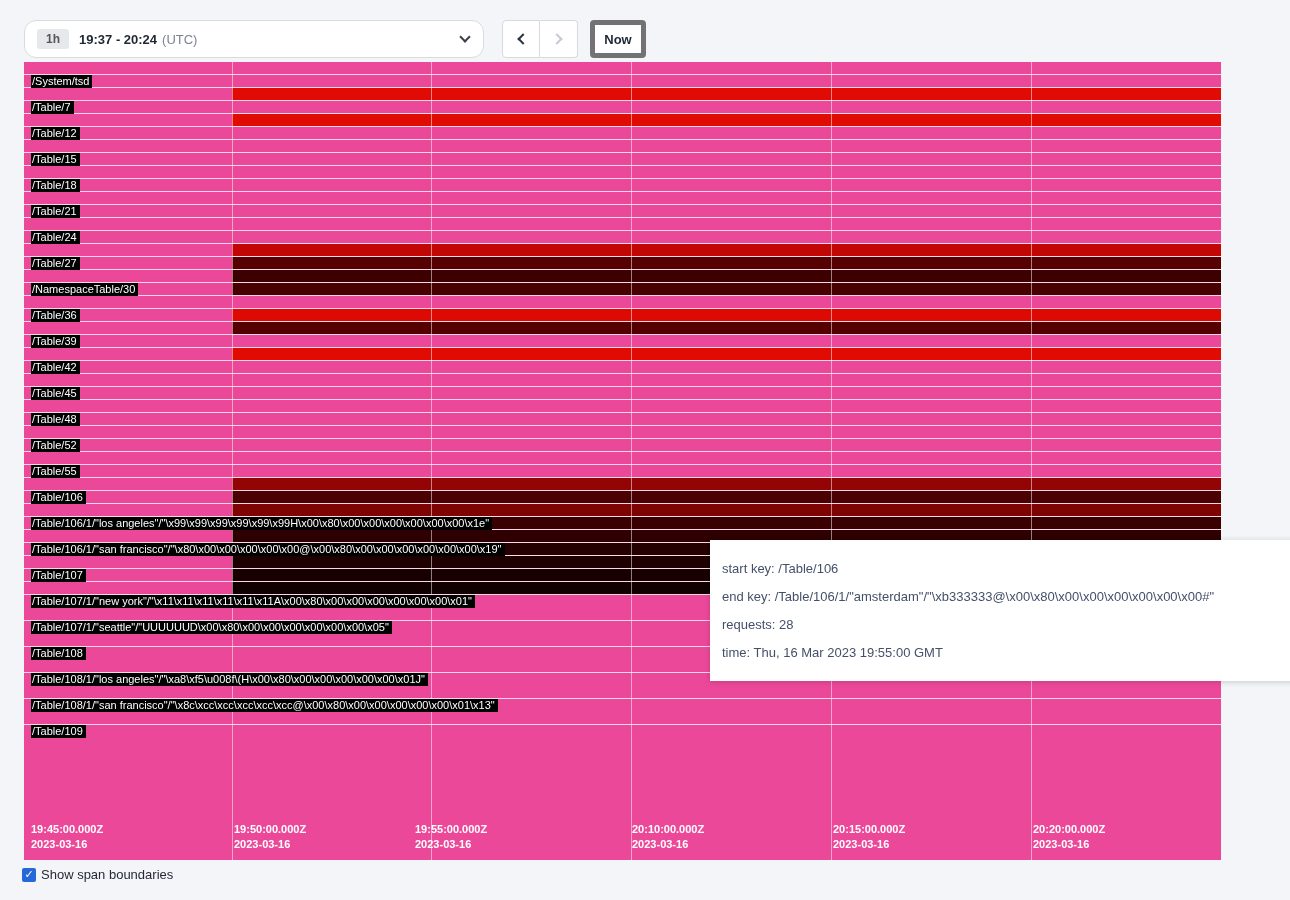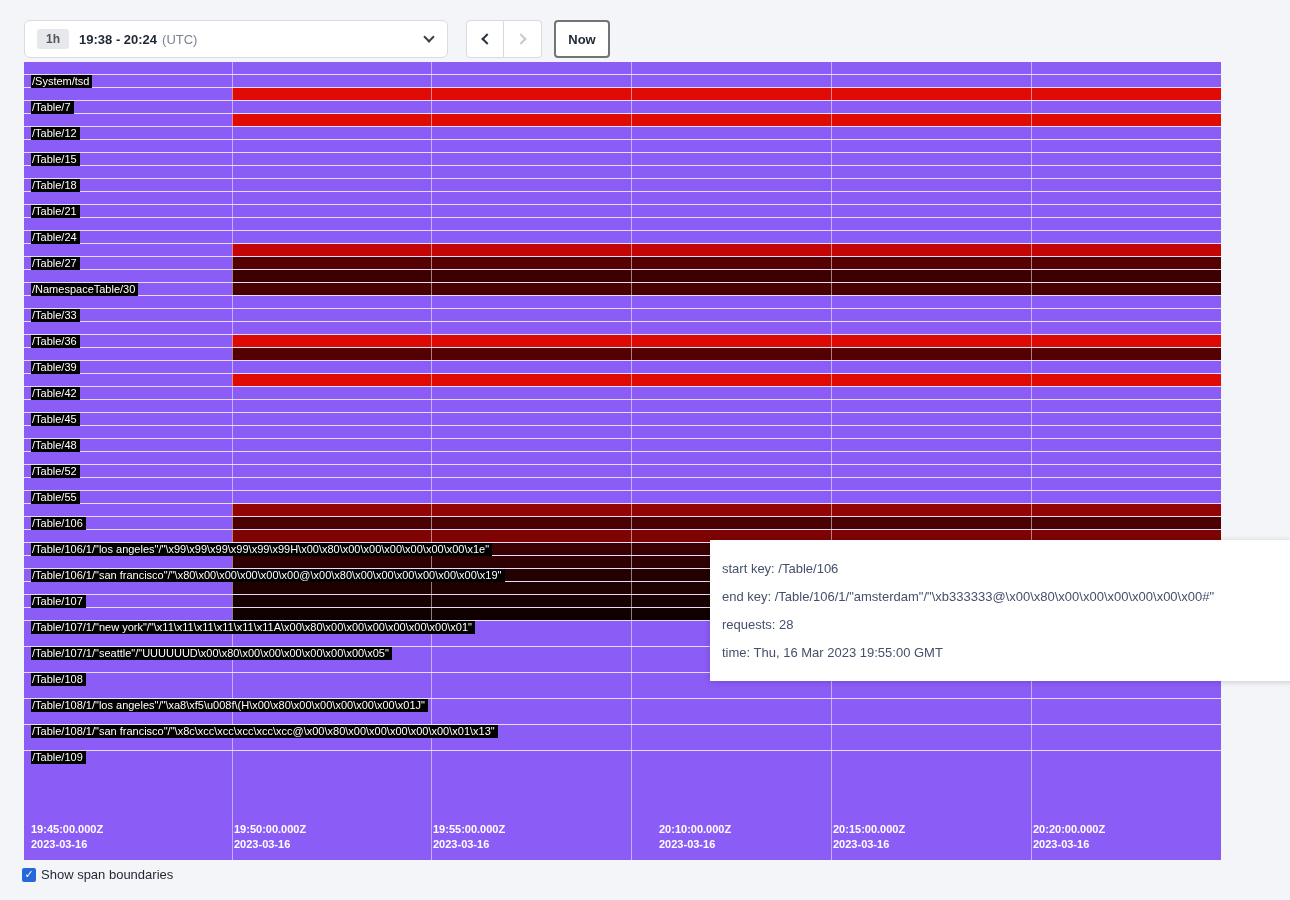--- a/index.html
+++ b/index.html
@@ -6,43 +6,43 @@
   html,body { width:1290px; height:900px; }
   body {
     background:#f4f5f9;
     font-family:"Liberation Sans", sans-serif;
     position:relative;
     overflow:hidden;
   }
   
   .toolbar { position:absolute; left:24px; top:20px; height:38px; display:flex; align-items:stretch; }
   .range-select {
-    width:424px; background:#fff; border:1px solid #dadbe0; border-radius:6px;
+    width:460px; background:#fff; border:1px solid #dadbe0; border-radius:12px;
     display:flex; align-items:center; padding:0 14px 0 12px; gap:10px; cursor:pointer;
   }
   .badge { background:#e7e8ec; border-radius:3px; font-size:12px; font-weight:bold; color:#52555c; padding:3px 9px; }
   .range-text { font-size:13px; font-weight:bold; color:#1f2734; }
   .range-tz { font-size:13px; color:#7b8292; margin-left:-5px; }
   .chev { display:inline-block; width:8px; height:8px; border-left:2px solid currentColor; border-bottom:2px solid currentColor; }
   .chev-down { transform:rotate(-45deg); margin-left:auto; margin-top:-4px; color:#394049; }
   .chev-left { transform:rotate(45deg); margin-left:3px; }
   .chev-right { transform:rotate(-135deg); margin-right:3px; }
   .nav-group { display:flex; margin-left:18px; }
   .nav-btn {
     width:38px; height:38px; background:#fff; border:1px solid #d8d9de;
     display:flex; align-items:center; justify-content:center; cursor:pointer; color:#2c3340;
   }
   .nav-btn.prev { border-radius:4px 0 0 4px; }
   .nav-btn.next { border-radius:0 4px 4px 0; border-left:none; color:#c7cad1; }
   .now-btn {
-    margin-left:12px; width:56px; height:38px; background:#fff; border:2px solid #737373; border-radius:4px;
+    margin-left:12px; width:56px; height:38px; background:#fff; border:5px solid #737373; border-radius:4px;
     font-size:13px; font-weight:bold; color:#1f2734; cursor:pointer; font-family:inherit;
   }
   
-  .canvas { position:absolute; left:24px; top:62px; width:1197px; height:798px; background:#8b5cf6; overflow:hidden; }
+  .canvas { position:absolute; left:24px; top:62px; width:1197px; height:798px; background:#ec4899; overflow:hidden; }
   .rows { position:absolute; left:0; top:12px; right:0; }
   .hm-row { position:relative; }
   .hm-band { position:relative; box-sizing:border-box; border-top:1px solid rgba(255,255,255,0.78); }
   .hm-fill { position:absolute; left:208px; right:0; top:0; bottom:0; }
   .hm-label {
     position:absolute; left:7px; top:1px; z-index:3;
     font-size:11px; line-height:12px; color:#fff; background:#000;
     padding:0 3px 1px 1px; white-space:nowrap;
   }
   .gridline { position:absolute; top:0; bottom:0; width:1px; background:rgba(255,255,255,0.5); z-index:2; }
@@ -60,21 +60,21 @@
   .cb-label { font-size:13px; color:#242a35; }
 </style>
 </head>
 <body>
 
 <div class="page">
 
   <div class="toolbar">
     <div class="range-select">
       <span class="badge">1h</span>
-      <span class="range-text">19:38 - 20:24</span>
+      <span class="range-text">19:37 - 20:24</span>
       <span class="range-tz">(UTC)</span>
       <span class="chev chev-down"></span>
     </div>
     <div class="nav-group">
       <button class="nav-btn prev">
         <span class="chev chev-left"></span>
       </button>
       <button class="nav-btn next" aria-disabled="true">
         <span class="chev chev-right"></span>
       </button>
@@ -135,25 +135,20 @@
           <span class="hm-label">/Table/27</span>
         </div>
         <div class="hm-row">
           <div class="hm-band" style="height: 13px;">
             <div class="hm-fill" style="background: rgb(72, 0, 1);"></div>
           </div>
           <div class="hm-band" style="height: 13px;"></div>
           <span class="hm-label">/NamespaceTable/30</span>
         </div>
         <div class="hm-row">
-          <div class="hm-band" style="height: 13px;"></div>
-          <div class="hm-band" style="height: 13px;"></div>
-          <span class="hm-label">/Table/33</span>
-        </div>
-        <div class="hm-row">
           <div class="hm-band" style="height: 13px;">
             <div class="hm-fill" style="background: rgb(221, 10, 4);"></div>
           </div>
           <div class="hm-band" style="height: 13px;">
             <div class="hm-fill" style="background: rgb(85, 0, 0);"></div>
           </div>
           <span class="hm-label">/Table/36</span>
         </div>
         <div class="hm-row">
           <div class="hm-band" style="height: 13px;"></div>
@@ -259,25 +254,25 @@
       </div>
     <div id="time-axis">
         <div class="axis-label" style="left: 7px;">
           <div>19:45:00.000Z</div>
           <div>2023-03-16</div>
         </div>
         <div class="axis-label" style="left: 210px;">
           <div>19:50:00.000Z</div>
           <div>2023-03-16</div>
         </div>
-        <div class="axis-label" style="left: 409px;">
+        <div class="axis-label" style="left: 391px;">
           <div>19:55:00.000Z</div>
           <div>2023-03-16</div>
         </div>
-        <div class="axis-label" style="left: 635px; margin-top: 24px;">
+        <div class="axis-label" style="left: 608px; margin-top: 24px;">
           <div>20:10:00.000Z</div>
           <div>2023-03-16</div>
         </div>
         <div class="axis-label" style="left: 809px;">
           <div>20:15:00.000Z</div>
           <div>2023-03-16</div>
         </div>
         <div class="axis-label" style="left: 1009px;">
           <div>20:20:00.000Z</div>
           <div>2023-03-16</div>

